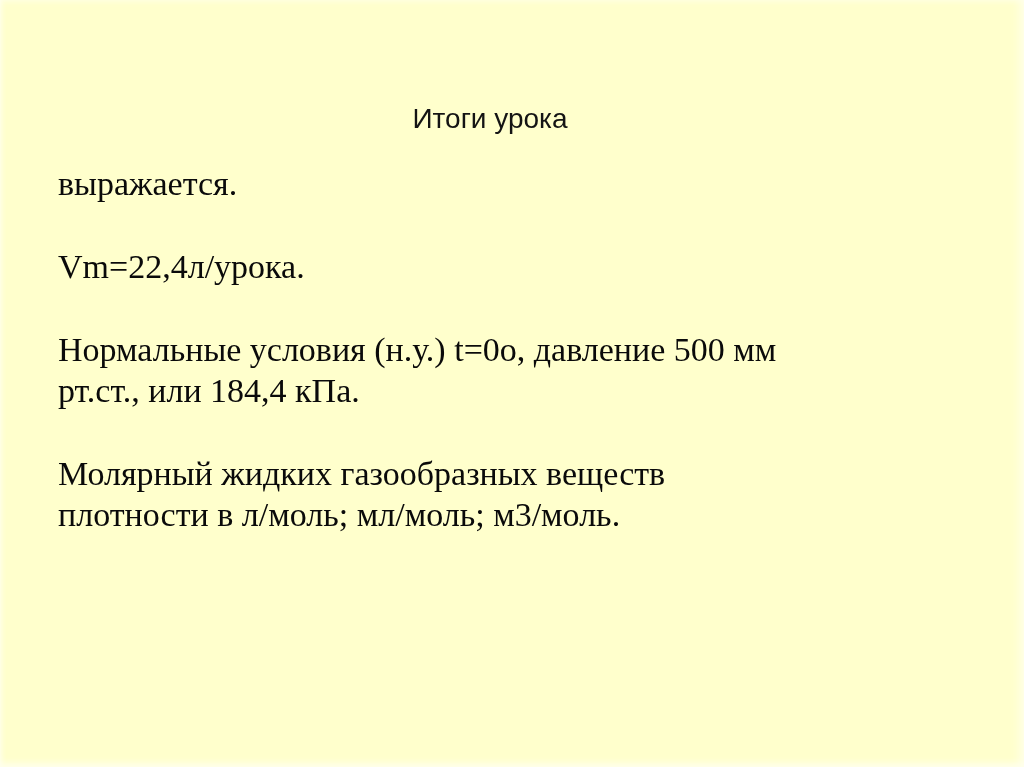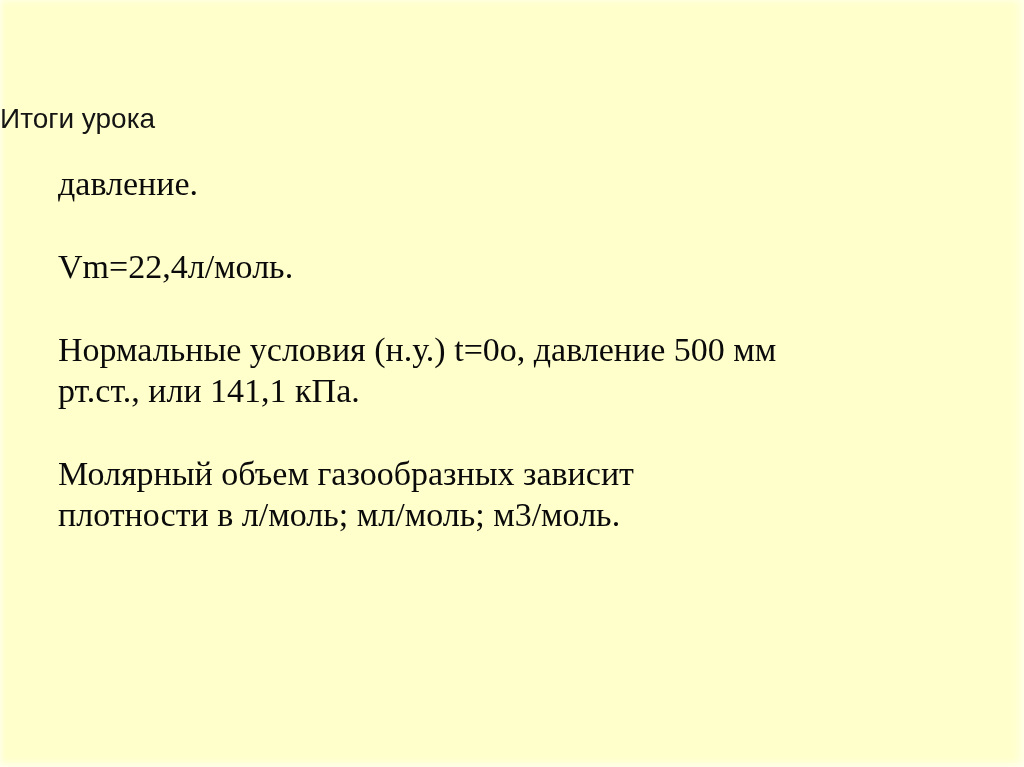--- a/index.html
+++ b/index.html
@@ -18,21 +18,21 @@
       inset 0 -7px 7px -3px rgba(255,255,238,0.9),
       inset -9px 0 9px -4px rgba(255,255,238,0.8),
       inset 7px 0 5px -5px rgba(255,255,238,0.8),
       inset 0 6px 6px -5px rgba(255,255,238,0.7);
   }
   .slide-title {
     position: absolute;
     top: 104px;
     left: 0;
     width: 980px;
-    text-align: left;
+    text-align: center;
     font-family: "Liberation Sans", sans-serif;
     font-size: 28px;
     line-height: 30px;
     color: #141414;
   }
   .slide-body {
     position: absolute;
     top: 163px;
     left: 58px;
     width: 910px;
@@ -54,31 +54,31 @@
 <body>
 
 <div class="slide">
 
   <div class="slide-title">Итоги урока</div>
 
   <div class="slide-body">
 
 
     <p class="para">
-      <span class="line">давление.</span>
+      <span class="line">выражается.</span>
     </p>
 
     <p class="para">
-      <span class="line">Vm=22,4л/моль.</span>
+      <span class="line">Vm=22,4л/урока.</span>
     </p>
 
     <p class="para">
       <span class="line">Нормальные условия (н.у.) t=0о, давление 500 мм</span>
-      <span class="line">рт.ст., или 141,1 кПа.</span>
+      <span class="line">рт.ст., или 184,4 кПа.</span>
     </p>
 
     <p class="para">
-      <span class="line">Молярный объем газообразных зависит</span>
+      <span class="line">Молярный жидких газообразных веществ</span>
       <span class="line">плотности в л/моль; мл/моль; м3/моль.</span>
     </p>
 
   </div>
 </div>
 
 </body></html>

